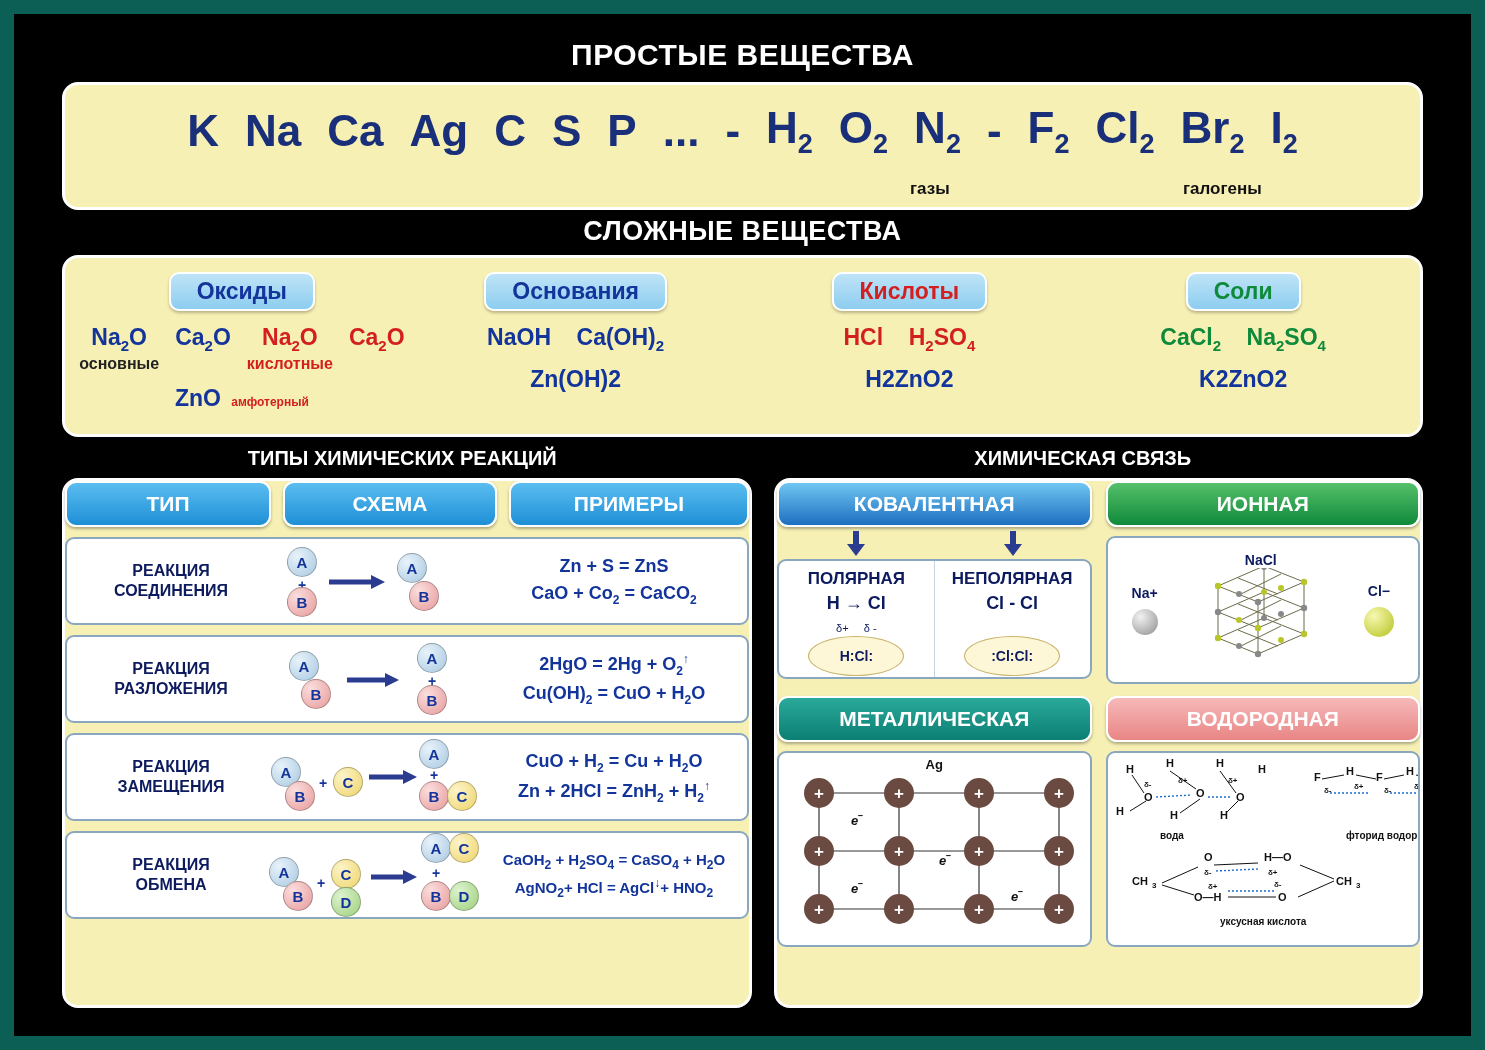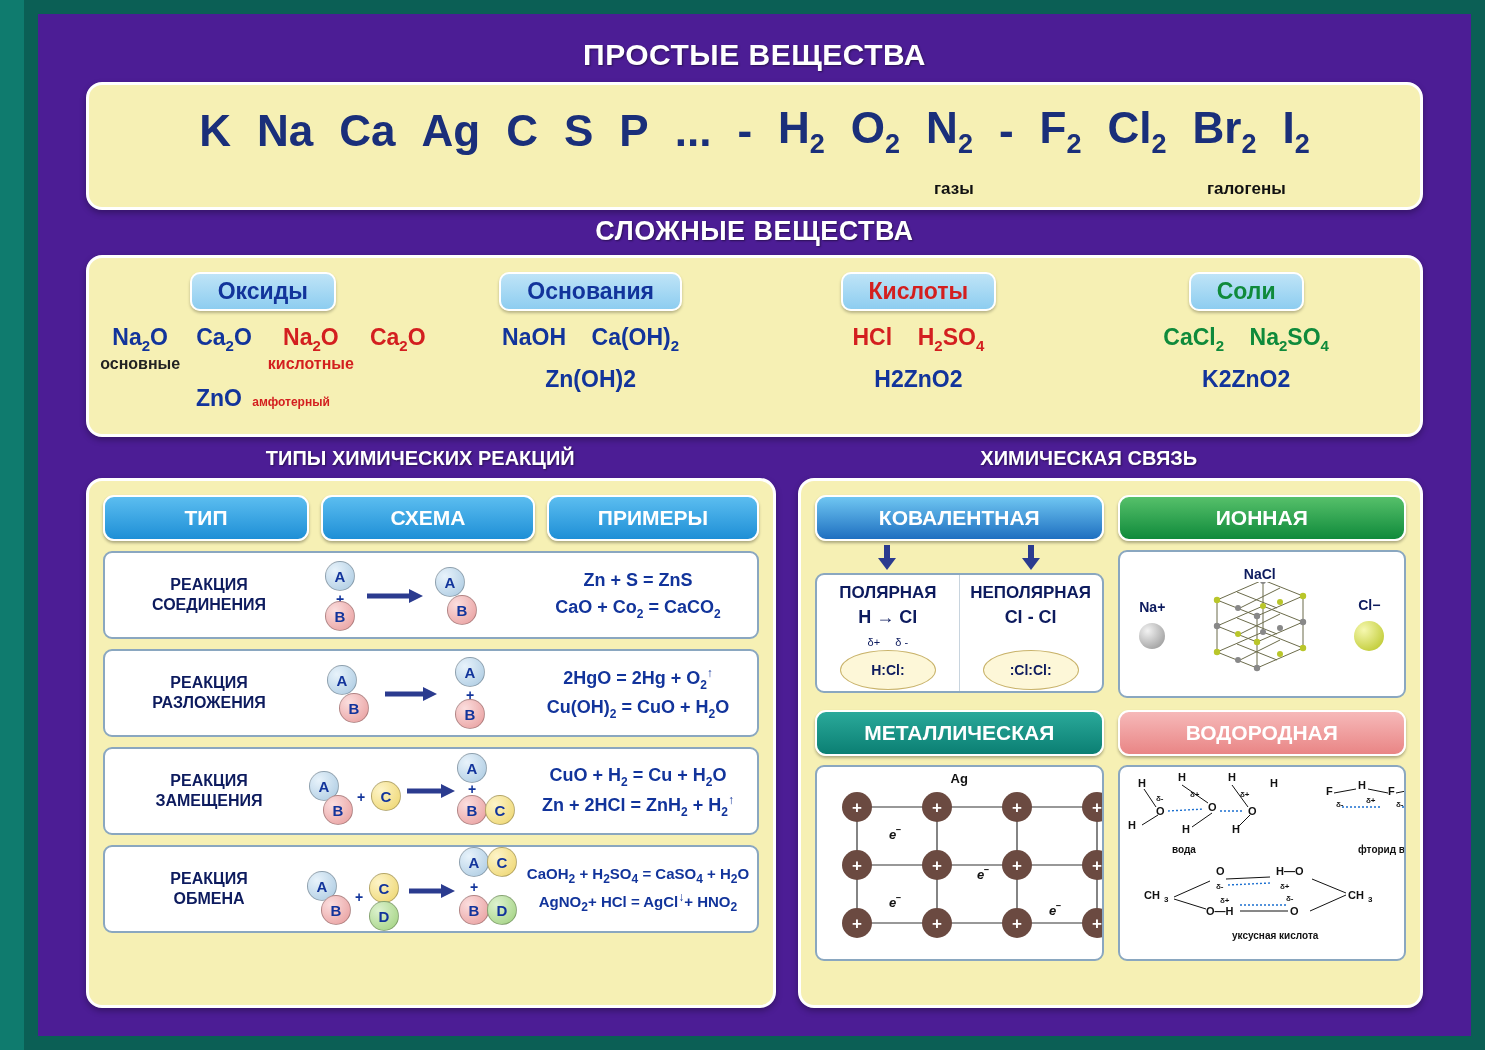--- a/index.html
+++ b/index.html
@@ -7,22 +7,21 @@
   body {
     width:1485px; height:1050px;
     background:#0f7b6e;
     font-family:"Liberation Sans", sans-serif;
     overflow:hidden;
     position:relative;
   }
   .frame {
     position:absolute; inset:0;
     border:14px solid #0b5f55;
-    background:#4c1d95;
-    margin-left:24px;
+    background:#000000;
   }
   .inner { position:absolute; inset:14px; }
 
   .section-title {
     text-align:center;
     color:#ffffff;
     font-weight:bold;
     letter-spacing:0.5px;
     text-shadow:1px 1px 2px rgba(0,0,0,0.45);
   }
@@ -91,22 +90,22 @@
   .ox-grid { display:flex; justify-content:center; gap:16px; }
   .ox-item { text-align:center; }
 
   
   #heads { display:flex; margin:10px 34px 0 34px; }
   #heads > div { flex:1; text-align:center; }
   #heads .h { font-size:20px; font-weight:bold; color:#fff; text-shadow:1px 1px 2px rgba(0,0,0,0.45); }
 
   
   #bottom { display:flex; gap:22px; margin:8px 34px 0 34px; height:530px; }
-  #left-panel { width:690px; padding:14px; }
-  #right-panel { flex:1; padding:14px; }
+  #left-panel { width:690px; }
+  #right-panel { flex:1; }
 
   
   .rt-head { display:flex; gap:12px; }
   .rt-head .cell {
     border-radius:11px;
     background:linear-gradient(#5bbdf0,#1e8fd6);
     border:2px solid #fff;
     color:#fff; font-weight:bold; font-size:21px;
     text-align:center; padding:9px 0;
     box-shadow:0 2px 3px rgba(0,0,0,0.3);

